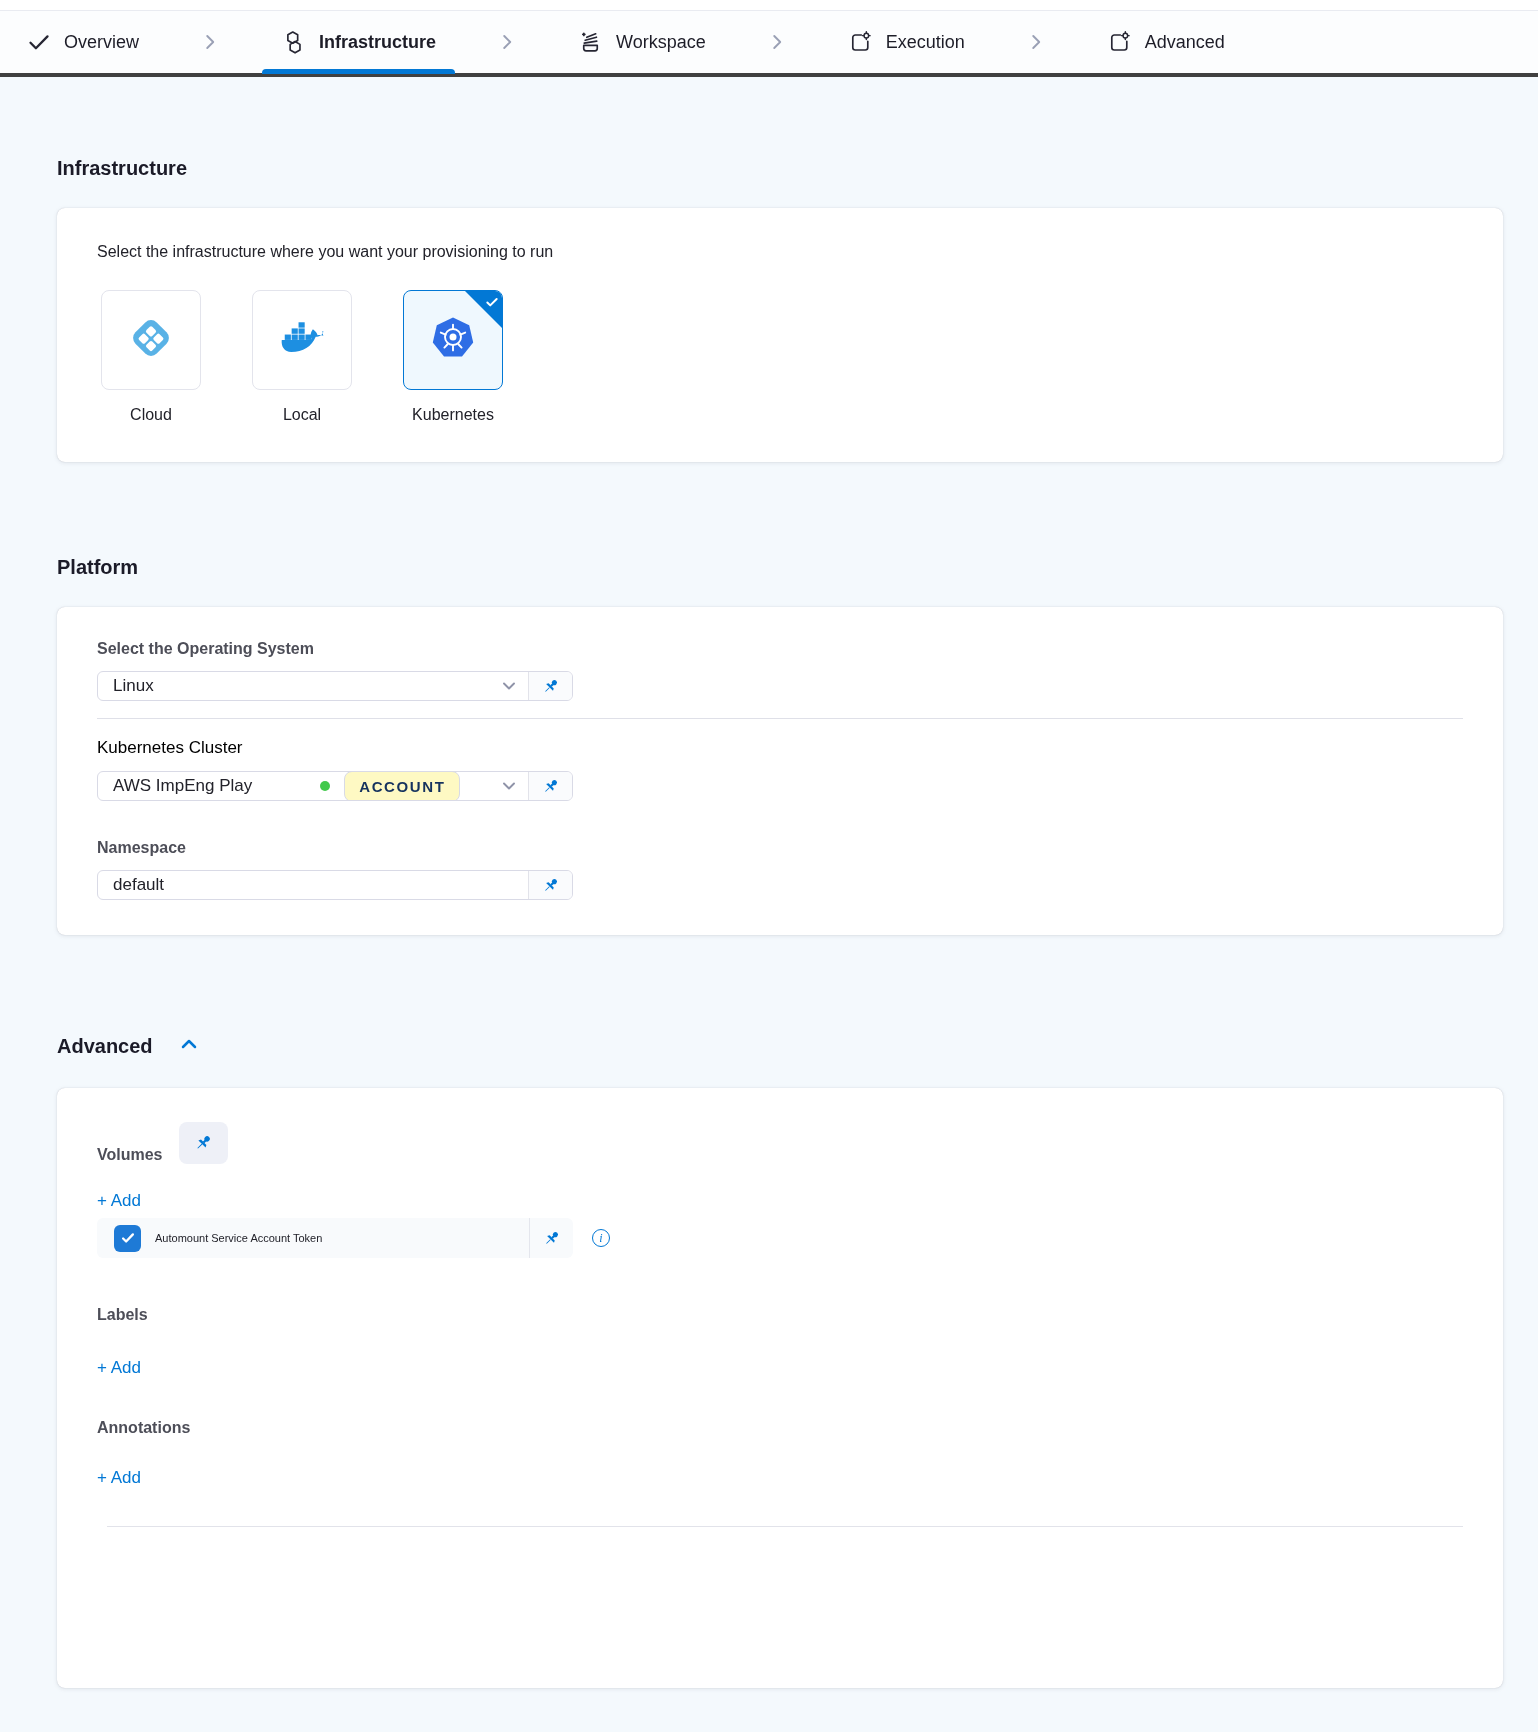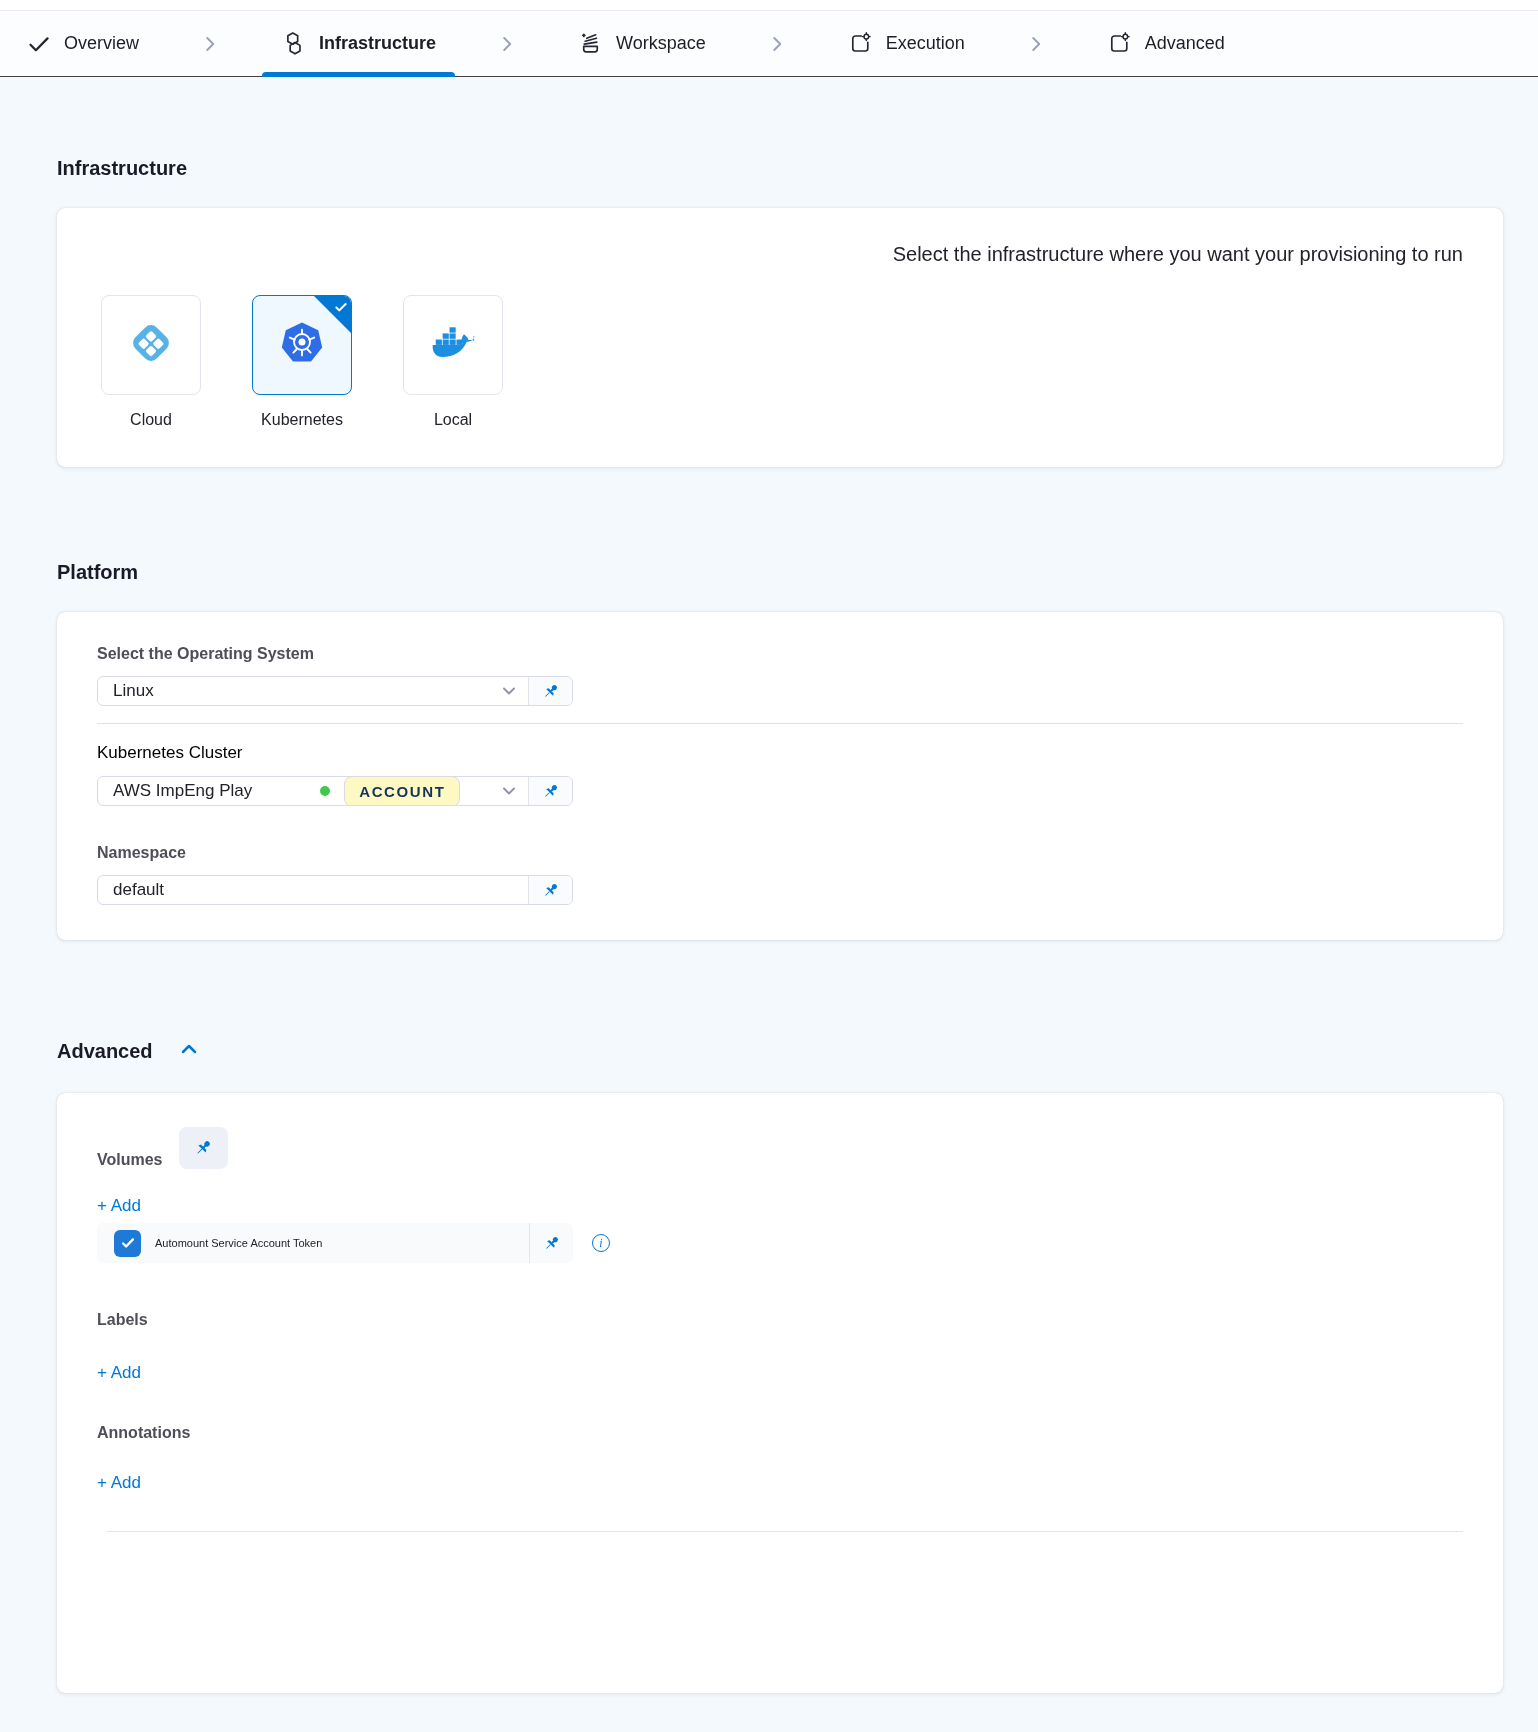--- a/index.html
+++ b/index.html
@@ -17,21 +17,21 @@
     background-color: #ffffff;
     background-image: radial-gradient(circle, #c9cdd7 1.4px, transparent 1.6px);
     background-size: 27px 27px;
     background-position: 13px 3px;
     border-bottom: 1px solid #e9ebf1;
   }
   
   .tabbar {
     height: 66px;
     background: #fcfdfe;
-    border-bottom: 1px solid #404040;
+    border-bottom: 4px solid #404040;
     display: flex;
     align-items: center;
     padding-left: 27px;
   }
   .tab {
     display: flex;
     align-items: center;
     gap: 13px;
     height: 100%;
     padding: 0 19px;
@@ -62,21 +62,21 @@
     align-items: center;
     gap: 25px;
   }
   .card {
     background: #ffffff;
     border-radius: 8px;
     box-shadow: 0 0 1px rgba(40,41,61,.25), 0 1px 4px rgba(96,97,112,.14);
   }
   
   .card-infra { padding: 35px 40px 38px 40px; margin-bottom: 94px; }
-  .infra-prompt { font-size: 20px; color: #22222a; margin-bottom: 29px; text-align: right; }
+  .infra-prompt { font-size: 16px; color: #22222a; margin-bottom: 29px; }
   .tiles { display: flex; gap: 43px; }
   .tile-col { display: flex; flex-direction: column; align-items: center; width: 108px; }
   .tile {
     width: 100px; height: 100px;
     border: 1px solid #e3e4ec;
     border-radius: 8px;
     background: #fff;
     display: flex; align-items: center; justify-content: center;
     position: relative;
     cursor: pointer;
@@ -299,20 +299,38 @@
                   <rect x="14.2" y="14.2" width="8.2" height="8.2" rx="1.8"></rect>
                   <rect x="24.6" y="14.2" width="8.2" height="8.2" rx="1.8"></rect>
                   <rect x="14.2" y="24.6" width="8.2" height="8.2" rx="1.8"></rect>
                   <rect x="24.6" y="24.6" width="8.2" height="8.2" rx="1.8"></rect>
                 </g>
               </g>
             </svg>
           </span>
         </div>
         <div class="tile-label">Cloud</div>
+      </div>
+
+      <div class="tile-col">
+        <div class="tile">
+          <span>
+            <svg width="46" height="46" viewBox="0 0 48 48" fill="#1d8fe1">
+              <rect x="13.2" y="14" width="6.4" height="5.6"></rect>
+              <rect x="20.4" y="14" width="6.4" height="5.6"></rect>
+              <rect x="20.4" y="7.6" width="6.4" height="5.6"></rect>
+              <rect x="6" y="20.4" width="6.4" height="5.6"></rect>
+              <rect x="13.2" y="20.4" width="6.4" height="5.6"></rect>
+              <rect x="20.4" y="20.4" width="6.4" height="5.6"></rect>
+              <rect x="27.6" y="20.4" width="6.4" height="5.6"></rect>
+              <path d="M46.2 21.8c-1.2-.8-3.9-1.1-6-.6-.3-2-1.5-3.8-3.6-5.4l-1.2-.9-.9 1.2c-1.1 1.7-1.6 3.9-1.4 5.9.1.7.4 2 1.2 3.1-.8.4-2.3.9-4.3.9H2.9l-.1.8c-.2 2.8.4 5.7 2 8 1.8 2.6 4.5 3.9 8 3.9 12.3 0 21.3-5.7 25.5-16 1.7 0 5.3 0 7.2-3.6.1-.2.4-.9.6-1.2l.3-.7-1.2-.4z"></path>
+            </svg>
+          </span>
+        </div>
+        <div class="tile-label">Local</div>
       </div>
 
       <div class="tile-col">
         <div class="tile selected">
           <span>
             <svg width="46" height="46" viewBox="0 0 46 46">
               <polygon points="23,2.5 39.2,10.3 43.2,27.6 32,41.5 14,41.5 2.8,27.6 6.8,10.3" fill="#2e6de5"></polygon>
               <g stroke="#ffffff" fill="none" stroke-width="1.9" stroke-linecap="round">
                 <circle cx="23" cy="22" r="8"></circle>
                 <path d="M23 9.6v4.4 M23 30v5.4 M10.8 17.6l4.8 2 M35.2 17.6l-4.8 2 M14.4 32.6l3.4-3.6 M31.6 32.6l-3.4-3.6"></path>
@@ -323,38 +341,20 @@
           <span class="tile-corner"></span>
           <span class="tile-corner-check">
             <svg width="14" height="14" viewBox="0 0 24 24" fill="none" stroke="#ffffff" stroke-width="3.4" stroke-linecap="round" stroke-linejoin="round">
                 <path d="M4 12.8l5 5L20 6.8"></path>
               </svg>
           </span>
         </div>
         <div class="tile-label">Kubernetes</div>
       </div>
 
-      <div class="tile-col">
-        <div class="tile">
-          <span>
-            <svg width="46" height="46" viewBox="0 0 48 48" fill="#1d8fe1">
-              <rect x="13.2" y="14" width="6.4" height="5.6"></rect>
-              <rect x="20.4" y="14" width="6.4" height="5.6"></rect>
-              <rect x="20.4" y="7.6" width="6.4" height="5.6"></rect>
-              <rect x="6" y="20.4" width="6.4" height="5.6"></rect>
-              <rect x="13.2" y="20.4" width="6.4" height="5.6"></rect>
-              <rect x="20.4" y="20.4" width="6.4" height="5.6"></rect>
-              <rect x="27.6" y="20.4" width="6.4" height="5.6"></rect>
-              <path d="M46.2 21.8c-1.2-.8-3.9-1.1-6-.6-.3-2-1.5-3.8-3.6-5.4l-1.2-.9-.9 1.2c-1.1 1.7-1.6 3.9-1.4 5.9.1.7.4 2 1.2 3.1-.8.4-2.3.9-4.3.9H2.9l-.1.8c-.2 2.8.4 5.7 2 8 1.8 2.6 4.5 3.9 8 3.9 12.3 0 21.3-5.7 25.5-16 1.7 0 5.3 0 7.2-3.6.1-.2.4-.9.6-1.2l.3-.7-1.2-.4z"></path>
-            </svg>
-          </span>
-        </div>
-        <div class="tile-label">Local</div>
-      </div>
-
     </div>
   </div>
 
   <div class="section-title">Platform</div>
 
   <div class="card card-platform">
     <div class="field-label">Select the Operating System</div>
 
     <div class="control-row">
       <span class="control-value">Linux</span>

